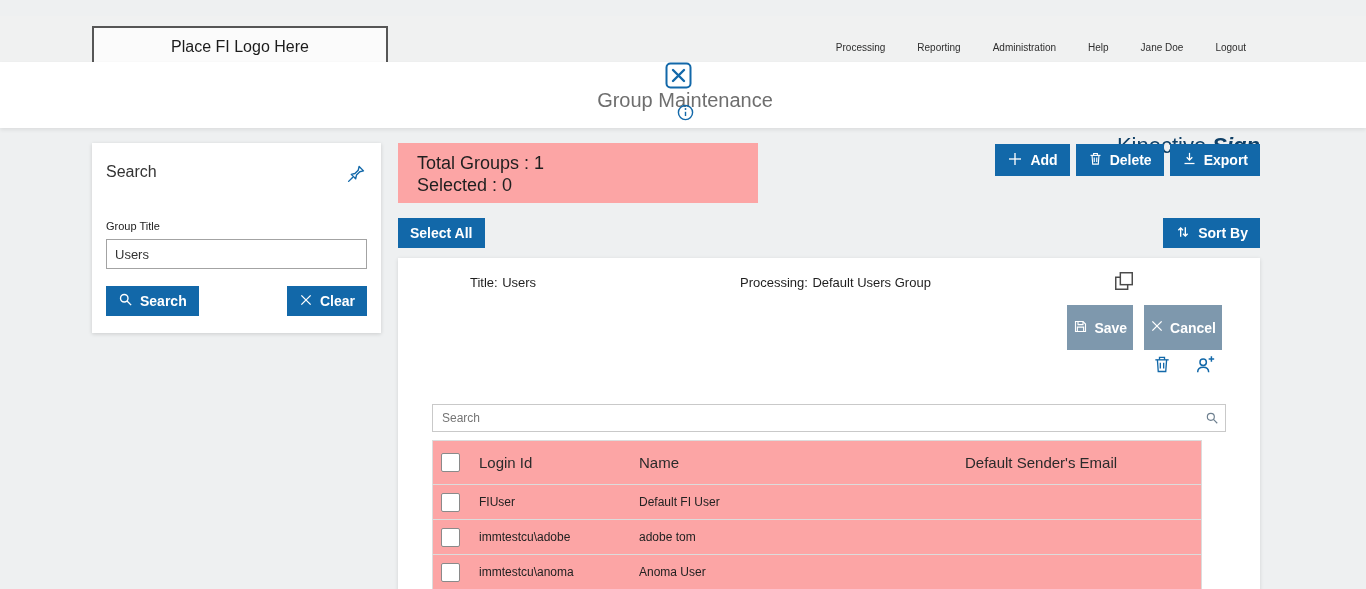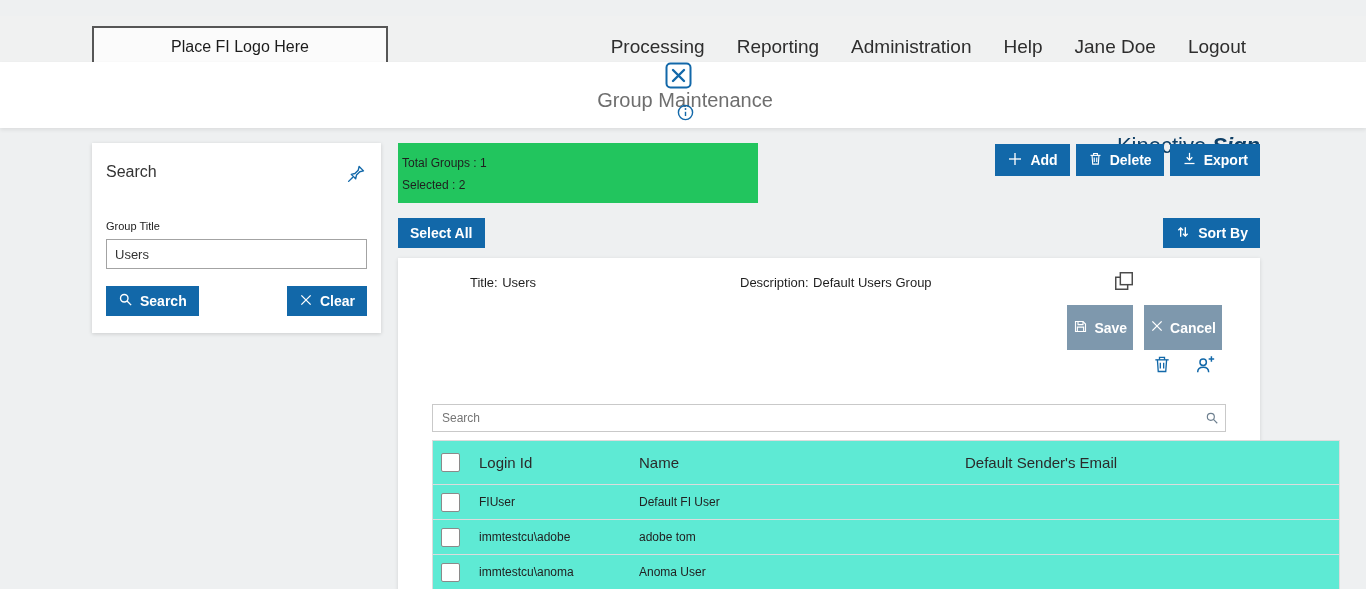--- a/index.html
+++ b/index.html
@@ -15,21 +15,21 @@
   .topbar { position:absolute; top:16px; left:0; right:0; height:62px; background:#f0f1f1; }
   .logo-box {
     position:absolute; left:92px; top:10px; width:296px; height:42px;
     background:#fbfbfb; border:2px solid #565656;
     display:flex; align-items:center; justify-content:center;
     font-size:16px; color:#1c1c1c; cursor:default;
   }
   .topnav {
     position:absolute; right:120px; top:0; height:62px;
     display:flex; align-items:center; gap:32px;
-    font-size:19px; color:#2e2e2e;
+    font-size:10px; color:#2e2e2e;
   }
   .topnav span { cursor:pointer; white-space:nowrap; }
 
   
   .headerbar {
     position:absolute; top:62px; left:0; right:0; height:66px; background:#ffffff;
     box-shadow:0 2px 4px rgba(0,0,0,0.08);
     display:flex; align-items:center; padding:0 106px 0 97px;flex-direction:column;
   }
   .app-icon { width:27px; height:27px; flex:0 0 auto; }
@@ -65,21 +65,21 @@
   .field-label { margin-top:32px; font-size:11px; color:#222; }
   .text-input {
     margin-top:7px; width:100%; height:30px; border:1px solid #a3a3a3;
     padding:0 8px; font-size:13px; color:#333; font-family:inherit; background:#fff;
   }
   .search-card-buttons { margin-top:17px; display:flex; justify-content:space-between; }
 
   
   .summary-box {
     position:absolute; left:398px; top:143px; width:360px; height:60px;
-    background:#22c55e; padding:9px 4px; font-size:12px; color:#1f1f1f; line-height:22px;
+    background:#fca5a5; padding:9px 19px; font-size:18px; color:#1f1f1f; line-height:22px;
   }
   .toolbar { position:absolute; top:144px; right:106px; display:flex; gap:6px; }
   .toolbar .btn-primary { height:32px; }
   .select-all-btn { position:absolute; left:398px; top:218px; }
   .sort-by-btn { position:absolute; right:106px; top:218px; }
 
   
   .content-card {
     position:absolute; left:398px; top:258px; width:862px; height:400px;
     background:#fff; box-shadow:0 1px 4px rgba(0,0,0,0.12);
@@ -110,22 +110,22 @@
     position:absolute; top:146px; left:34px; width:794px; height:28px;
     border:1px solid #c9c9c9; background:#fff;
   }
   .member-search input {
     border:none; outline:none; width:100%; height:100%;
     padding:0 26px 0 9px; font-size:12px; color:#555; font-family:inherit; background:transparent;
   }
   .member-search .mag { position:absolute; right:6px; top:6px; color:#6d7f8f; }
 
   .member-table {
-    position:absolute; top:182px; left:34px; width:908px;
-    border:1px solid #dcdcdc; border-bottom:none; background:#5eead4;
+    position:absolute; top:182px; left:34px; width:770px;
+    border:1px solid #dcdcdc; border-bottom:none; background:#fca5a5;
   }
   .trow {
     display:grid; grid-template-columns:38px 160px 326px 1fr;
     align-items:center; border-bottom:1px solid #dcdcdc;
   }
   .trow.head { height:44px; font-size:15px; color:#2b2b2b; }
   .trow.body { height:35px; font-size:12px; color:#222; }
   .tcell { padding-left:8px; overflow:hidden; white-space:nowrap; }
   .checkbox {
     width:19px; height:19px; border:1px solid #8a8a8a; background:#fff;
@@ -201,21 +201,21 @@
               <line x1="20" y1="4" x2="4" y2="20"></line>
           </svg>
         </span>
         <span>Clear</span>
       </button>
     </div>
   </div>
 
   <div class="summary-box">
     <div>Total Groups : 1</div>
-    <div>Selected : 2</div>
+    <div>Selected : 0</div>
   </div>
 
   <div class="toolbar">
     <button class="btn-primary">
       <span>
         <svg width="16" height="16" viewBox="0 0 24 24" fill="none" stroke="currentColor" stroke-width="2">
           <line x1="12" y1="3" x2="12" y2="21"></line>
             <line x1="3" y1="12" x2="21" y2="12"></line>
         </svg>
       </span>
@@ -259,21 +259,21 @@
     <span>Sort By</span>
   </button>
 
   <div class="content-card">
 
     <div class="meta-title">
       <span class="meta-label">Title:</span>
       <span class="meta-value">Users</span>
     </div>
     <div class="meta-desc">
-      <span class="meta-label">Description:</span>
+      <span class="meta-label">Processing:</span>
       <span class="meta-value">Default Users Group</span>
     </div>
     <span class="copy-icon">
       <svg width="22" height="22" viewBox="0 0 24 24" fill="none" stroke="currentColor" stroke-width="1.6">
         <rect x="8" y="3" width="13" height="13"></rect>
         <path d="M16 16v5H3V8h5"></path>
       </svg>
     </span>
 
 

